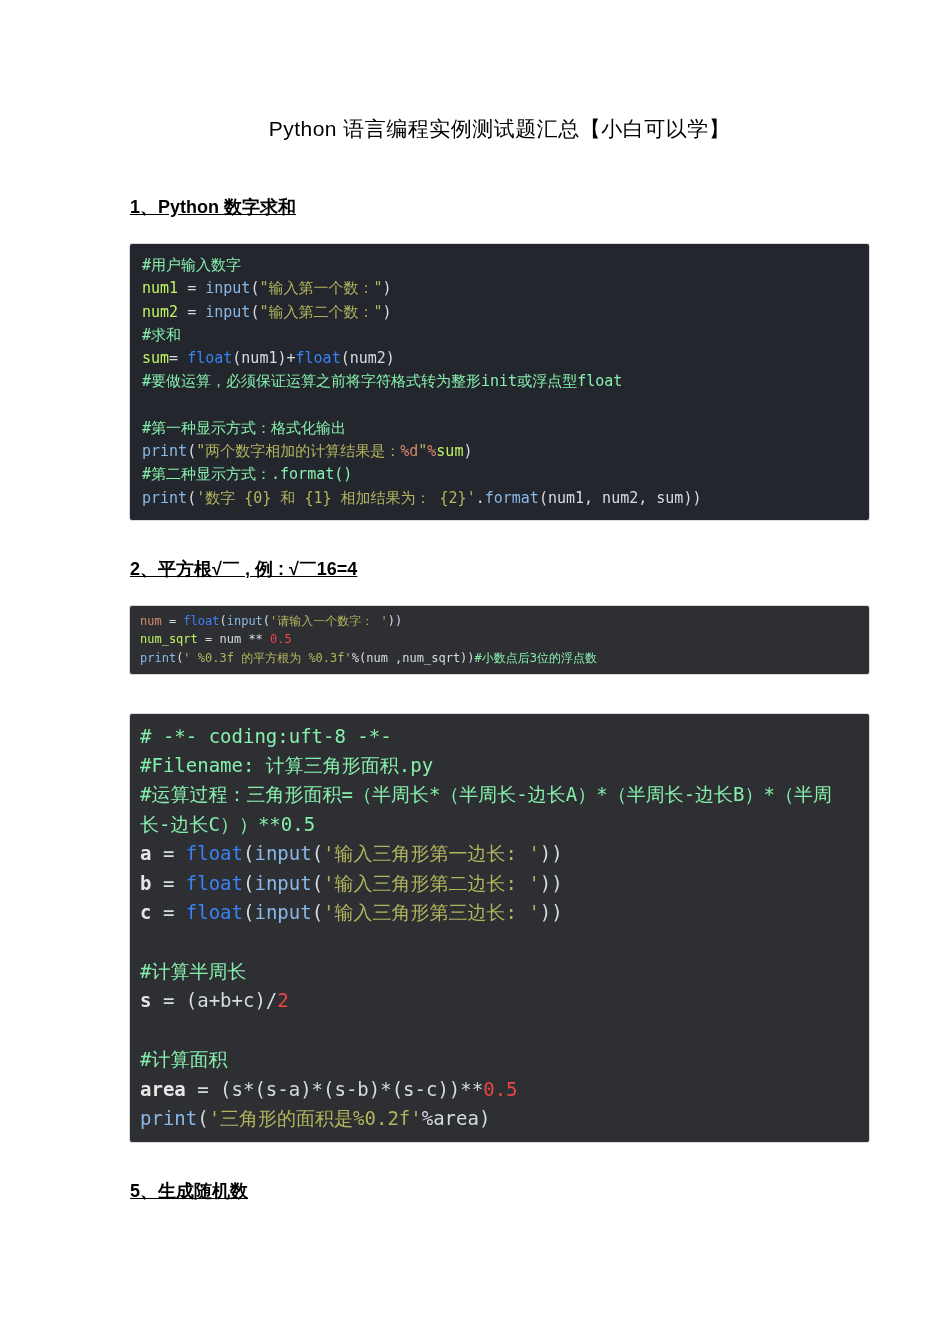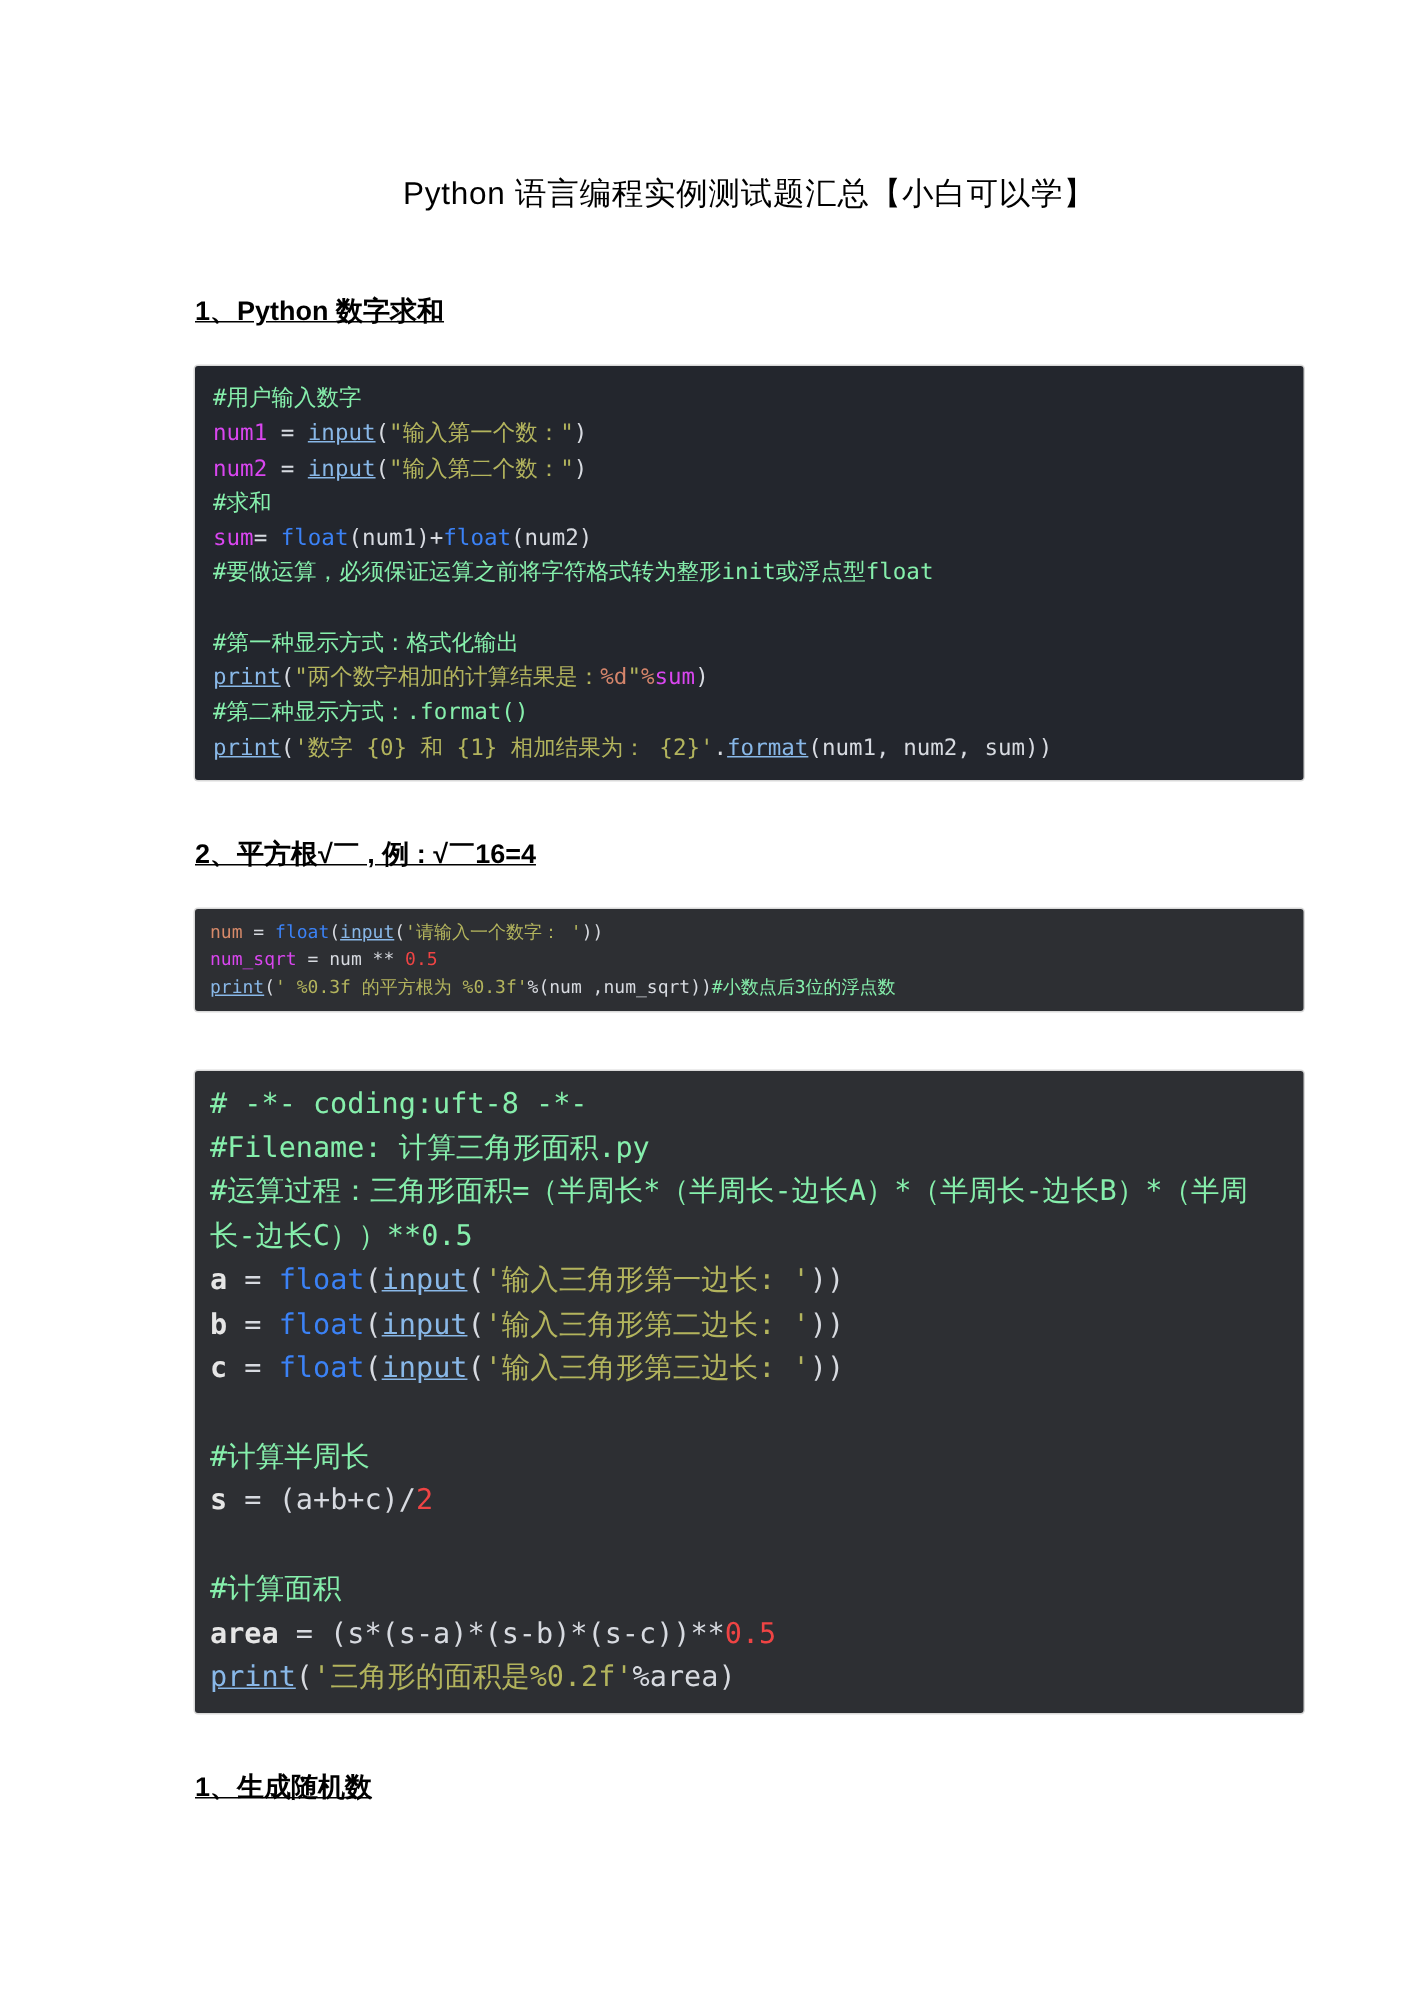--- a/index.html
+++ b/index.html
@@ -47,22 +47,22 @@
     white-space: pre-wrap;
     word-break: break-all;
     border-radius: 2px;
     box-shadow: 0 0 0 1px rgba(0,0,0,.15);
   }
   .code.lighter { background:#2d2f33; font-size:19px; padding:8px 10px;}
   .code.small   { font-size:12px; padding:6px 10px;}
 
   
   .c-cmt   { color:#86efac; }     
-  .c-fn    { color:#89b8e8;text-decoration:underline; }     
-  .c-id    { color:#d946ef;text-align:right; }     
+  .c-fn    { color:#89b8e8; }     
+  .c-id    { color:#bef264;text-align:right; }     
   .c-op    { color:#d7dae0; }
   .c-str   { color:#b3b45d; }     
   .c-num   { color:#ef4444; }     
   .c-fmt   { color:#d5856b; }     
   .c-type  { color:#3b82f6; } 
   .c-var   { color:#d78a6a;text-align:center; }
 
   
   .c-self  { color:#e6e6e6; font-weight:bold;}
 </style>
@@ -101,15 +101,15 @@
 <span class="c-self">b </span><span>= </span><span class="c-type">float</span><span>(</span><span class="c-fn">input</span><span>(</span><span class="c-str">'输入三角形第二边长: '</span><span>))</span>
 <span class="c-self">c </span><span>= </span><span class="c-type">float</span><span>(</span><span class="c-fn">input</span><span>(</span><span class="c-str">'输入三角形第三边长: '</span><span>))</span>
 <span></span>
 <span class="c-cmt">#计算半周长</span>
 <span class="c-self">s </span><span>= (a+b+c)/</span><span class="c-num">2</span>
 <span></span>
 <span class="c-cmt">#计算面积</span>
 <span class="c-self">area </span><span>= (s*(s-a)*(s-b)*(s-c))**</span><span class="c-num">0.5</span>
 <span class="c-fn">print</span><span>(</span><span class="c-str">'三角形的面积是%0.2f'</span><span>%area)</span></div>
 
-  <div class="section-head">1、生成随机数</div>
+  <div class="section-head">5、生成随机数</div>
 
 </div>
 
 </body></html>

